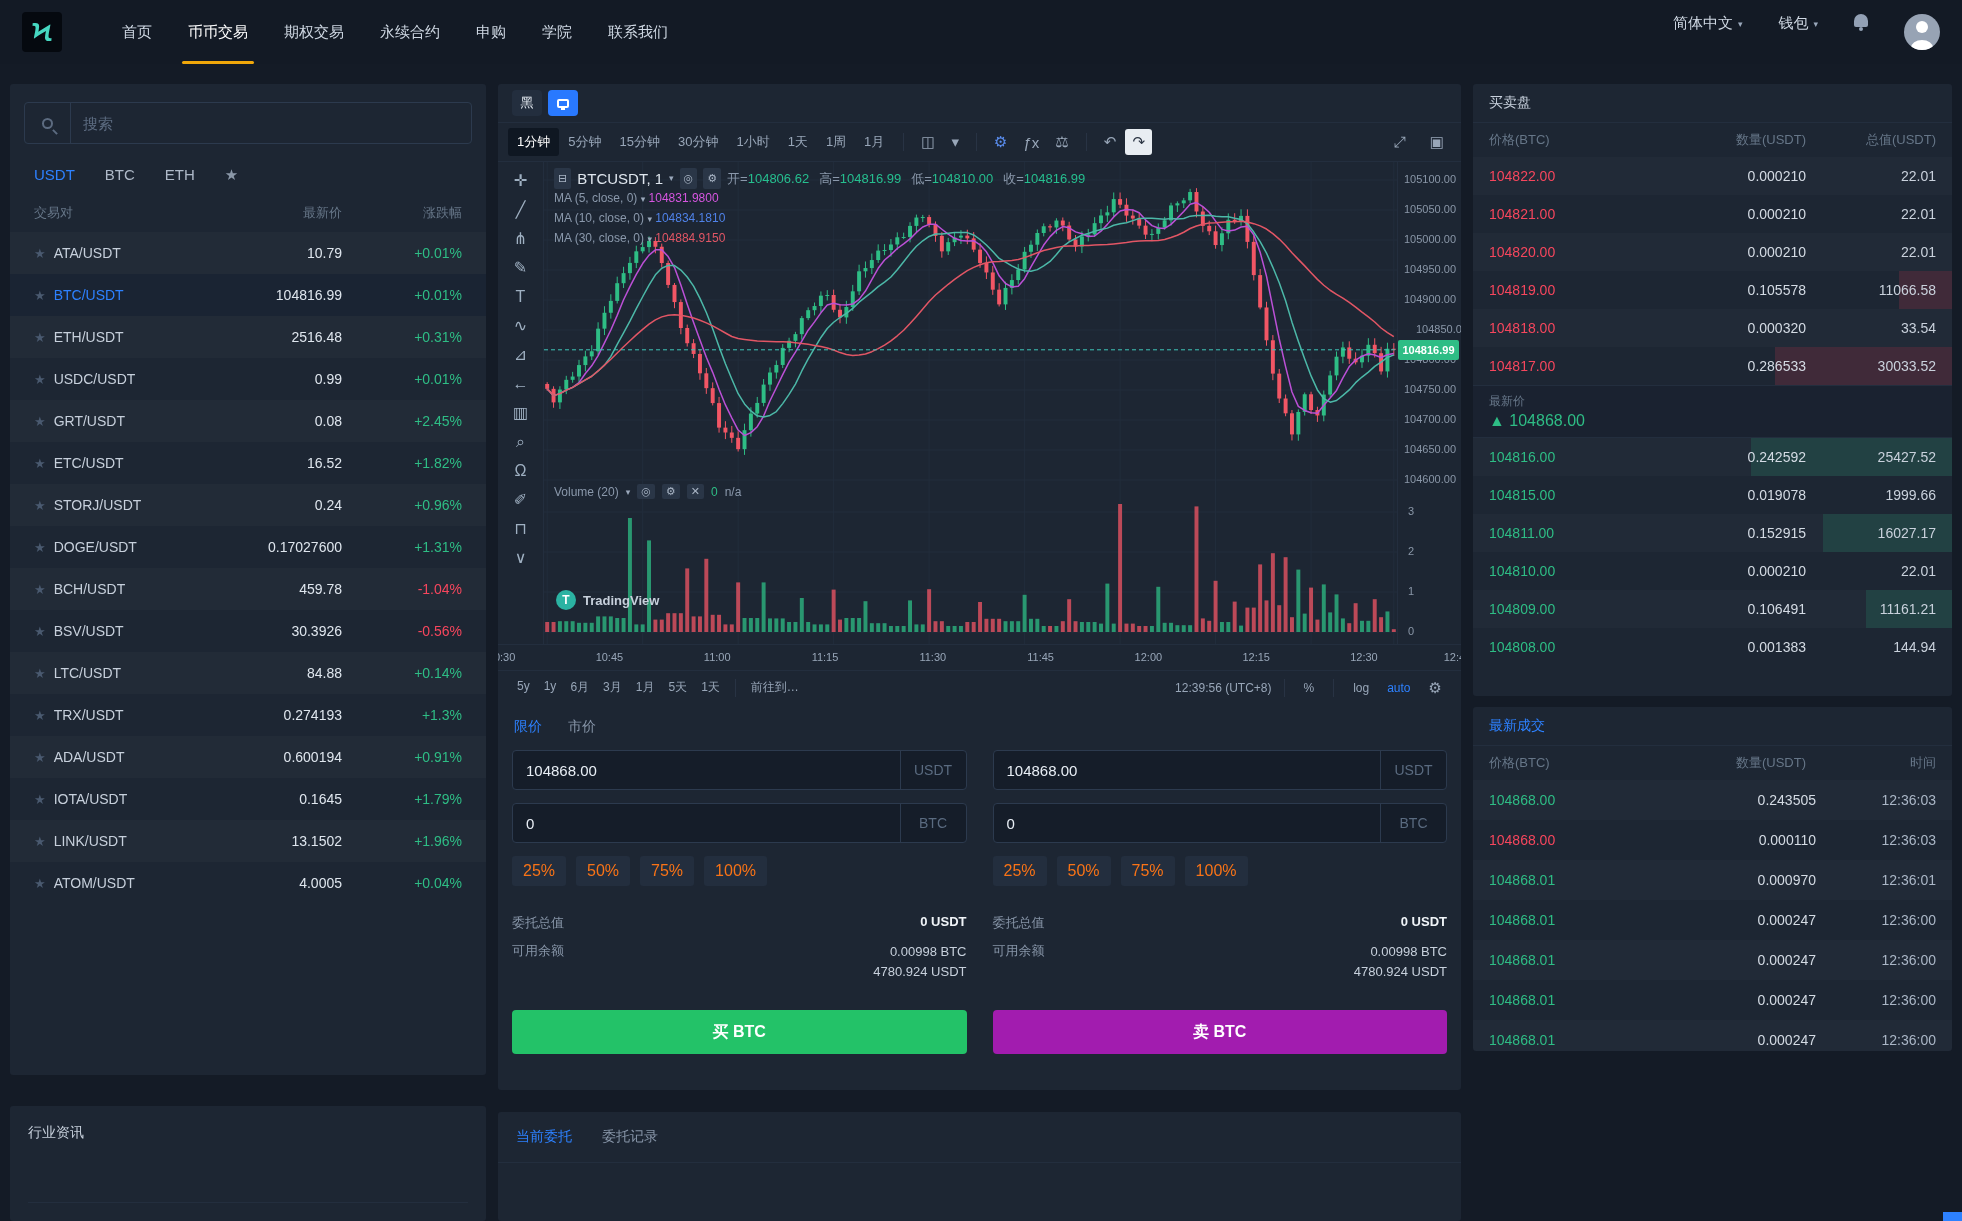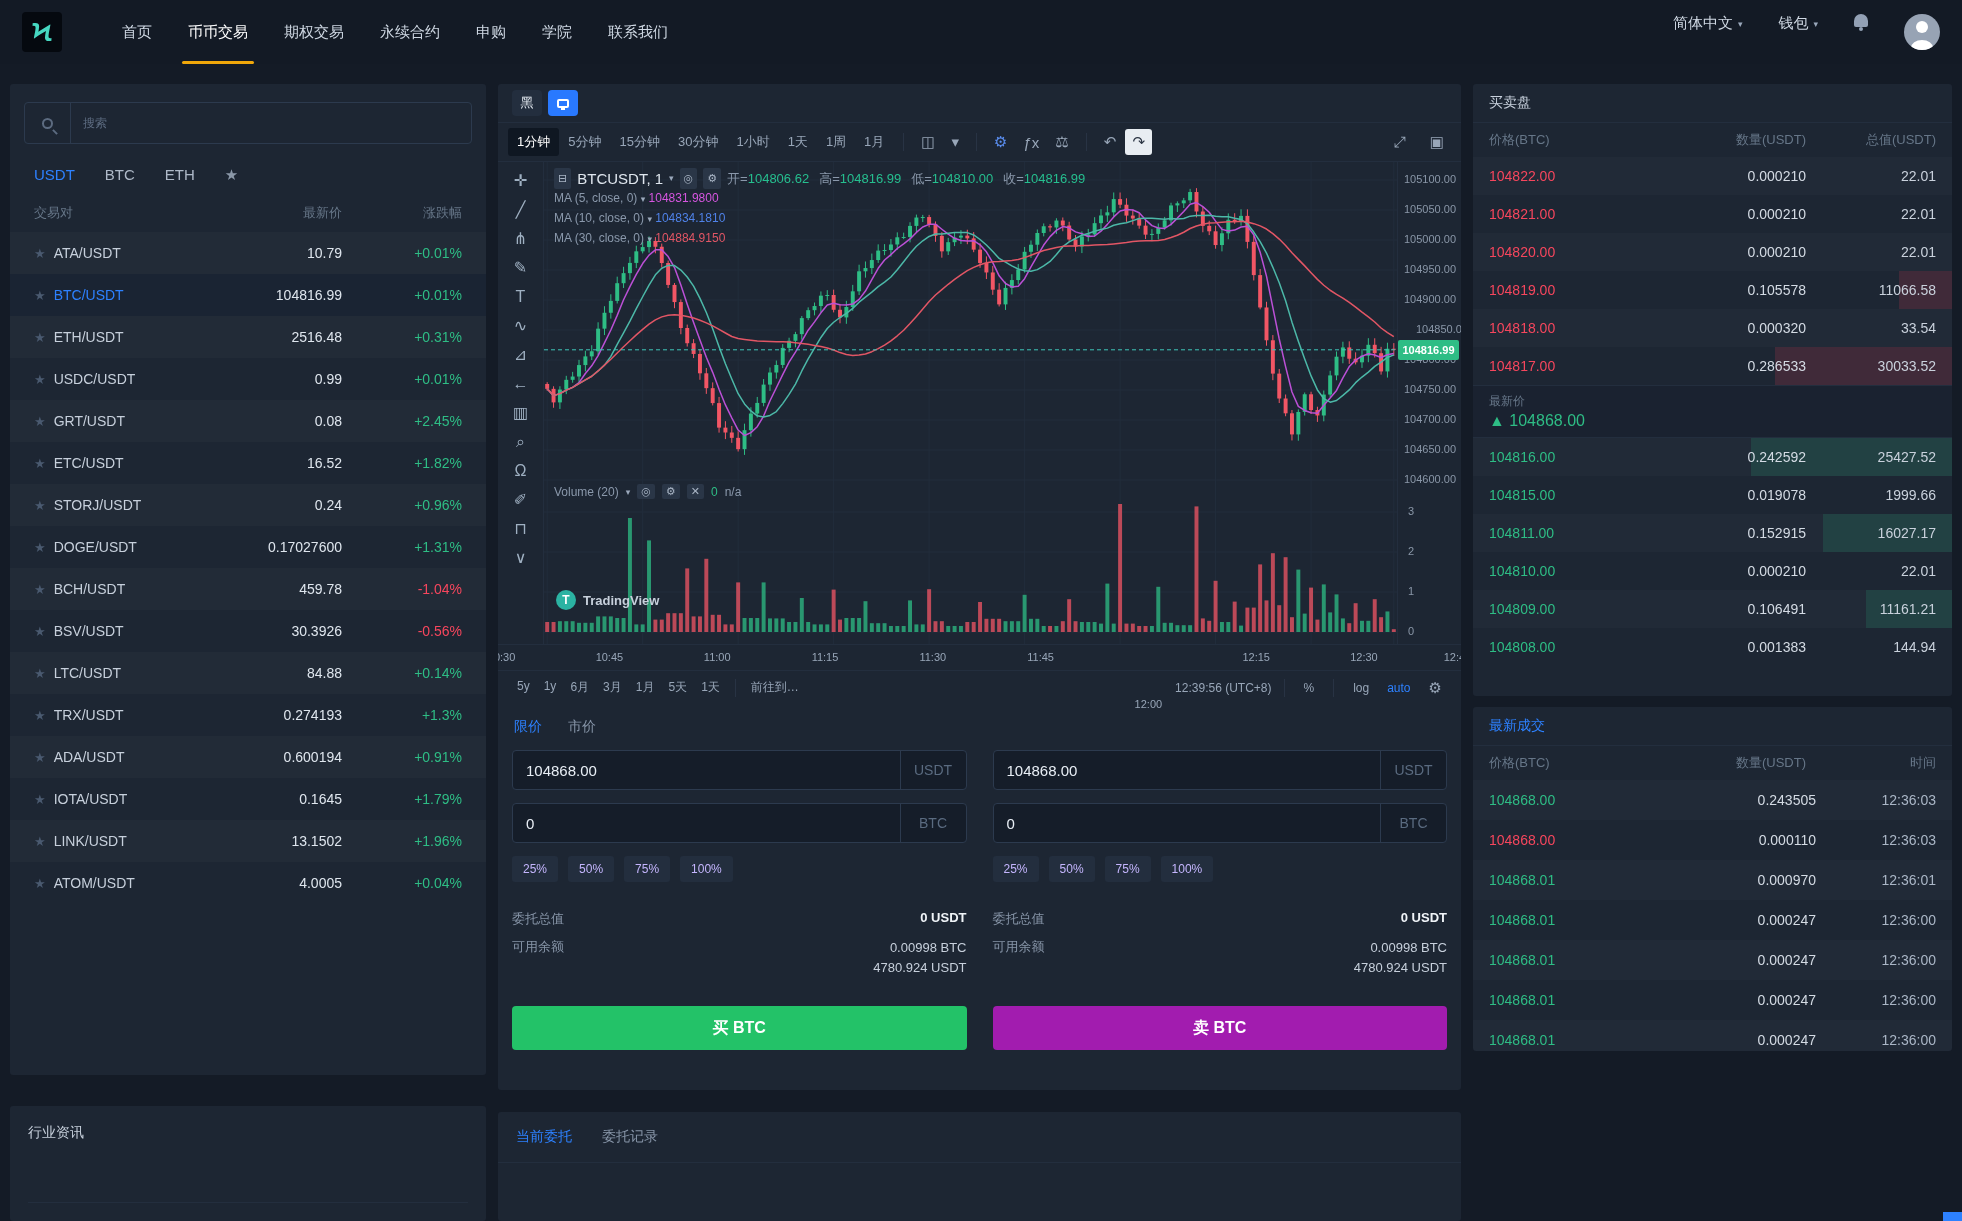--- a/index.html
+++ b/index.html
@@ -27,21 +27,21 @@
 .col-left{width:476px}
 .col-center{flex:1}
 .col-right{width:479px}
 .panel{background:#1d2633;border-radius:3px}
 
 .panel-market{height:991px;overflow:hidden}
 .search-row{margin:18px 14px 6px 14px;border:1px solid #2c3a4e;border-radius:4px;height:42px;display:flex;align-items:center}
 .search-icon-cell{width:46px;height:100%;border-right:1px solid #2c3a4e;display:flex;align-items:center;justify-content:center}
 .mag{width:11px;height:11px;border:2px solid #5c6b80;border-radius:50%;position:relative}
 .mag::after{content:"";position:absolute;width:2px;height:6px;background:#5c6b80;transform:rotate(-45deg);left:10px;top:9px}
-.search-input{flex:1;background:transparent;border:0;outline:0;color:#86efac;font-size:12px;padding:0 12px}
+.search-input{flex:1;background:transparent;border:0;outline:0;color:#86efac;font-size:15px;padding:0 12px}
 .search-input::placeholder{color:#5c6b80}
 .mtabs{display:flex;gap:30px;padding:16px 24px 10px 24px;font-size:15px}
 .mtab{color:#aeb9c8;cursor:pointer}
 .mtab.active{color:#2d81ff}
 .mtab.star{color:#8a97a8}
 .ptable-head{display:flex;padding:10px 24px;font-size:13px;color:#667688}
 .ph-name{flex:1}.ph-price{width:150px;text-align:right}.ph-chg{width:120px;text-align:right}
 .pair-row{display:flex;align-items:center;height:42px;padding:0 24px;font-size:14px;cursor:pointer}
 .pair-row:nth-child(odd){background:rgba(255,255,255,.025)}
 .pair-row.selected{background:#1a2433}
@@ -105,21 +105,21 @@
 
 .form-tabs{display:flex;gap:26px;padding:14px 16px 6px 16px;font-size:14px}
 .ftab{color:#8795a8;cursor:pointer}
 .ftab.active{color:#2d81ff}
 .forms{display:flex;gap:26px;padding:8px 14px 0 14px}
 .oform{flex:1}
 .irow{display:flex;border:1px solid #2c3a4e;border-radius:4px;height:40px;margin-bottom:13px;background:#151d29}
 .ipt{flex:1;background:transparent;border:0;outline:0;color:#e8eef5;font-size:15px;padding:0 13px}
 .iunit{width:66px;border-left:1px solid #2c3a4e;display:flex;align-items:center;justify-content:center;color:#5a6b80;font-size:14px}
 .pcts{display:flex;gap:10px;margin-bottom:28px}
-.pct{background:#232e3e;color:#c4b5fd;font-size:12px;border-radius:3px;padding:6px 11px;cursor:pointer}
+.pct{background:#232e3e;color:#f97316;font-size:16px;border-radius:3px;padding:6px 11px;cursor:pointer}
 .totrow{display:flex;justify-content:space-between;font-size:13px;margin-bottom:10px}
 .tot-lab{color:#8795a8}
 .tot-val{color:#f0f4f8;font-weight:bold}
 .balrow{display:flex;justify-content:space-between;font-size:13px}
 .bal-val{text-align:right;color:#c7d0dc;line-height:20px}
 .submit{height:44px;border:0;border-radius:4px;width:100%;margin-top:28px;color:#fff;font-size:16px;font-weight:bold;cursor:pointer}
 .submit.buy{background:#23c268}
 .submit.sell{background:#a21caf}
 
 .panel-book{height:612px;overflow:hidden}
@@ -842,21 +842,21 @@
           </div>
       </div>
 
       <div class="time-axis" id="time-axis">
           <span class="t-label" style="left: 0.373134%;">10:30</span>
           <span class="t-label" style="left: 11.5672%;">10:45</span>
           <span class="t-label" style="left: 22.7612%;">11:00</span>
           <span class="t-label" style="left: 33.9552%;">11:15</span>
           <span class="t-label" style="left: 45.1493%;">11:30</span>
           <span class="t-label" style="left: 56.3433%;">11:45</span>
-          <span class="t-label" style="left: 67.5373%; margin-top: 47px;">12:00</span>
+          <span class="t-label" style="left: 67.5373%;">12:00</span>
           <span class="t-label" style="left: 78.7313%;">12:15</span>
           <span class="t-label" style="left: 89.9254%;">12:30</span>
           <span class="t-label" style="left: 99.6269%;">12:43</span>
         </div>
 
       <div class="chart-footer">
         <span id="footer-left" style="display:flex">
             <span class="fbtn">5y</span>
             <span class="fbtn">1y</span>
             <span class="fbtn">6月</span>

